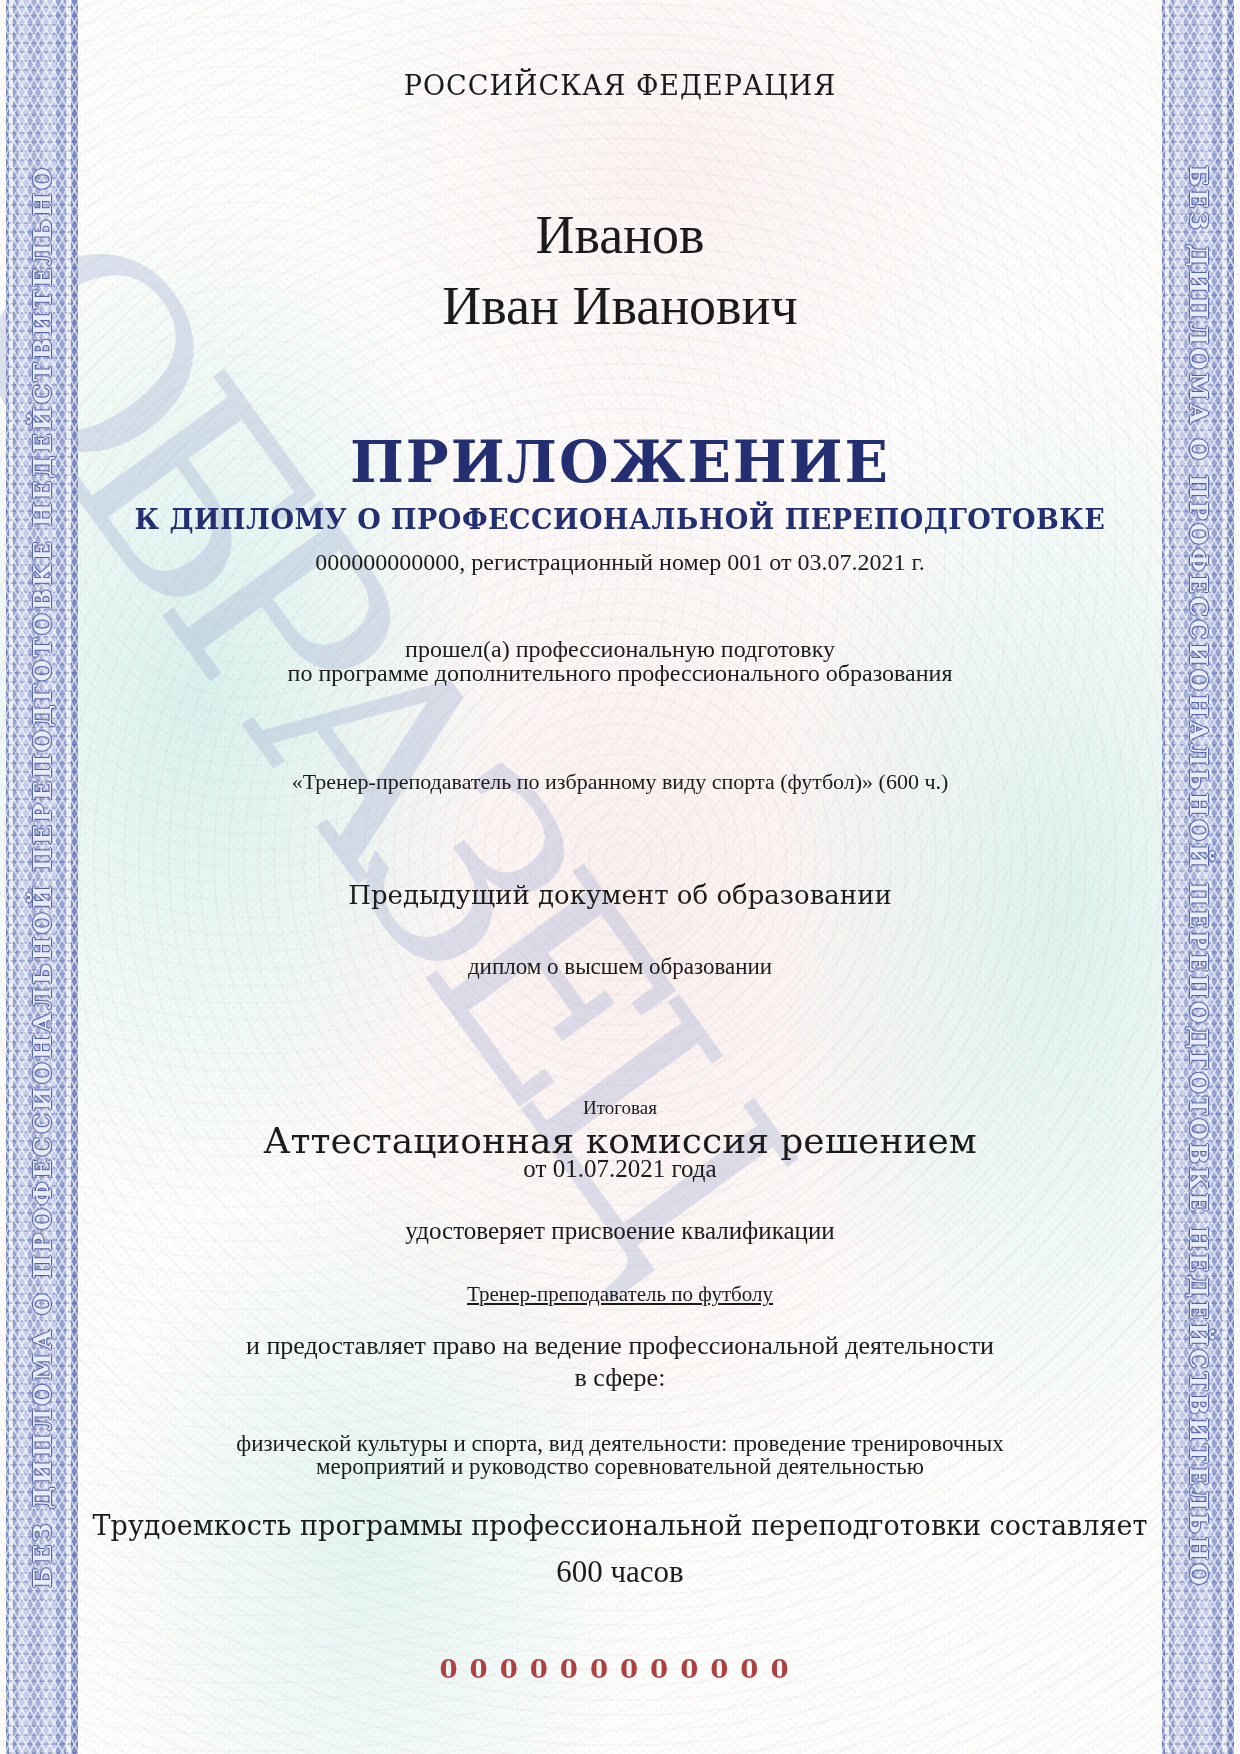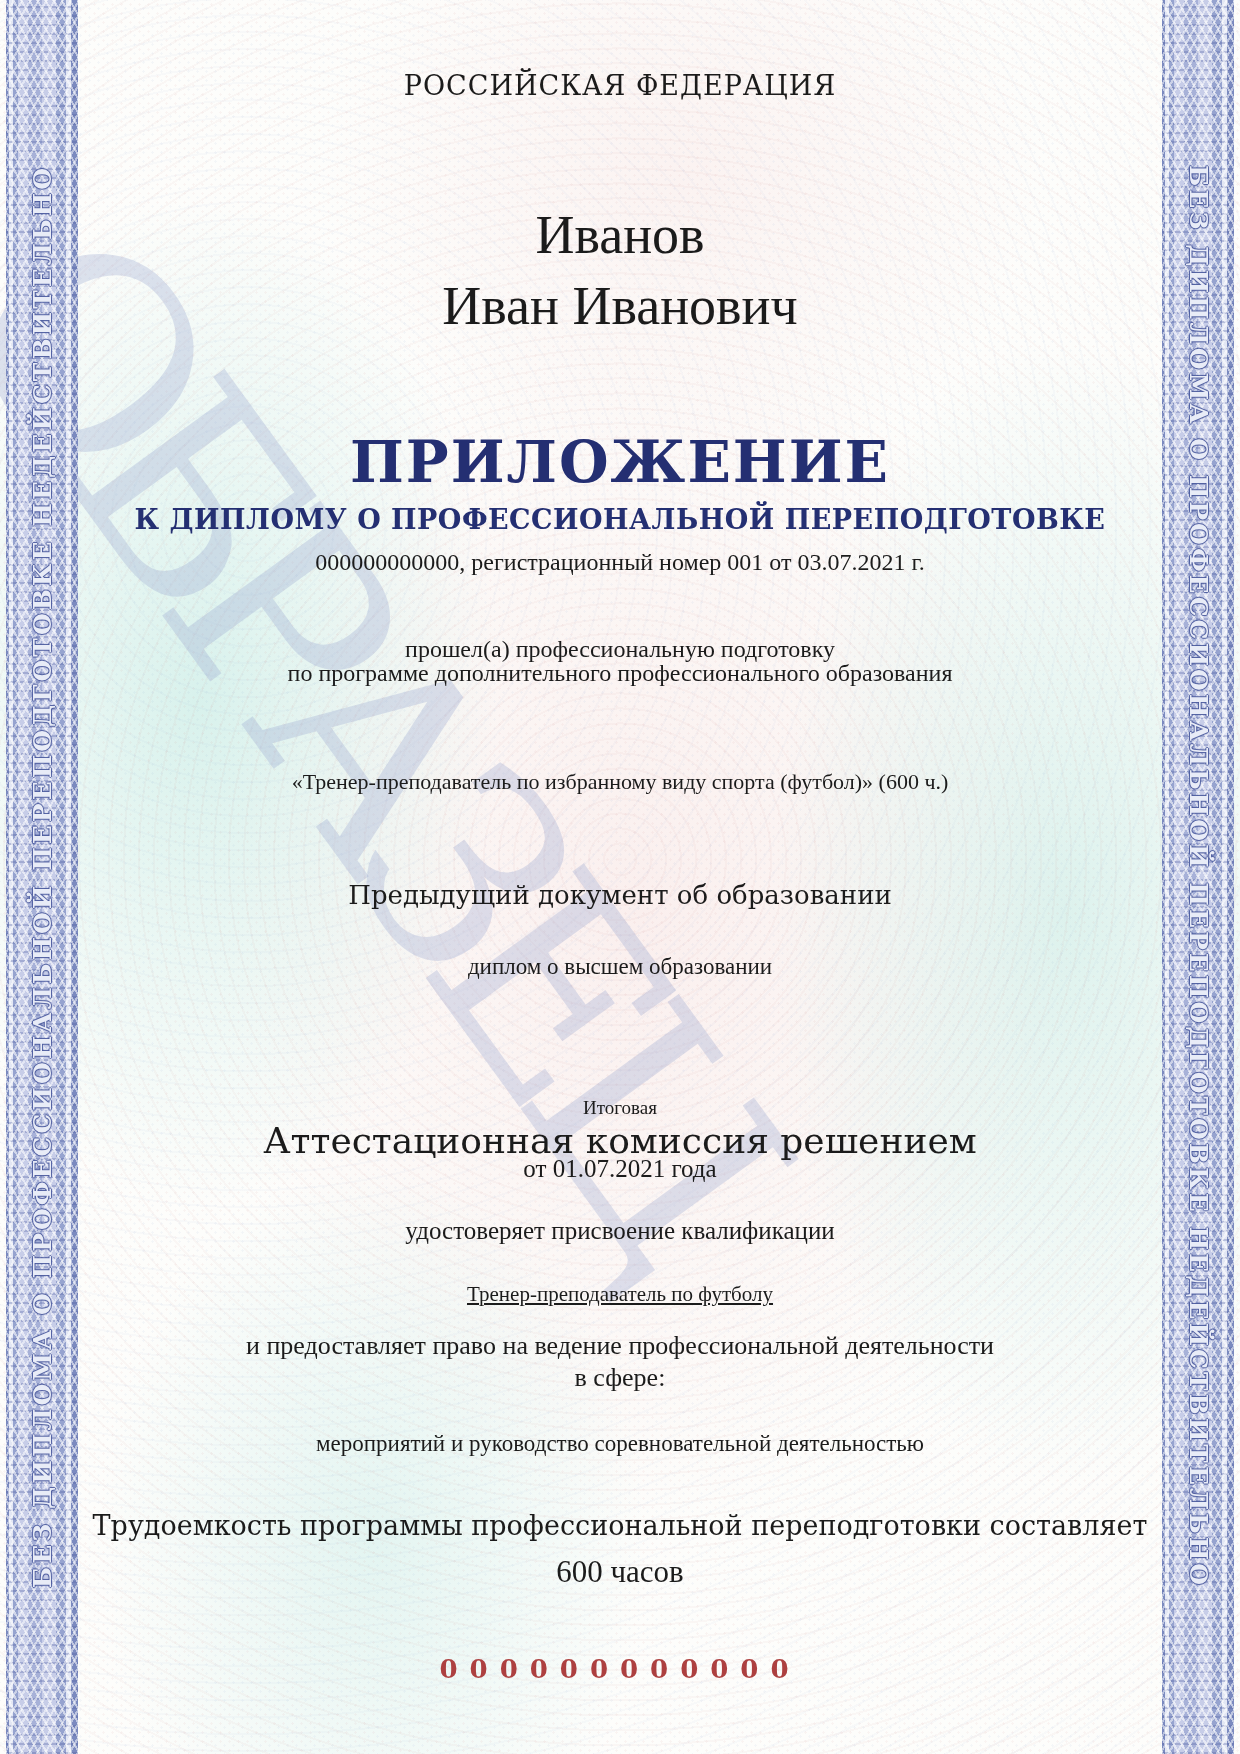--- a/index.html
+++ b/index.html
@@ -138,19 +138,20 @@
 
 <div class="line certifies ft" style="top:1218px;">удостоверяет присвоение квалификации</div>
 <div class="line qual ft" style="top:1283px;text-decoration:underline;">Тренер-преподаватель по футболу</div>
 
 <div class="line rights ft" style="top:1330px;">
   <div>и предоставляет право на ведение профессиональной деятельности</div>
   <div>в сфере:</div>
 </div>
 
 <div class="line sphere ft" style="top:1432px;">
+  <div>физической культуры и спорта, вид деятельности: проведение тренировочных</div>
   <div>мероприятий и руководство соревновательной деятельностью</div>
 </div>
 
 <div class="line workload fd" style="top:1512px;">Трудоемкость программы профессиональной переподготовки составляет</div>
 <div class="line hours ft" style="top:1556px;">600 часов</div>
 
 <div class="line serial" style="top:1656px;">000000000000</div>
 
 </body></html>

